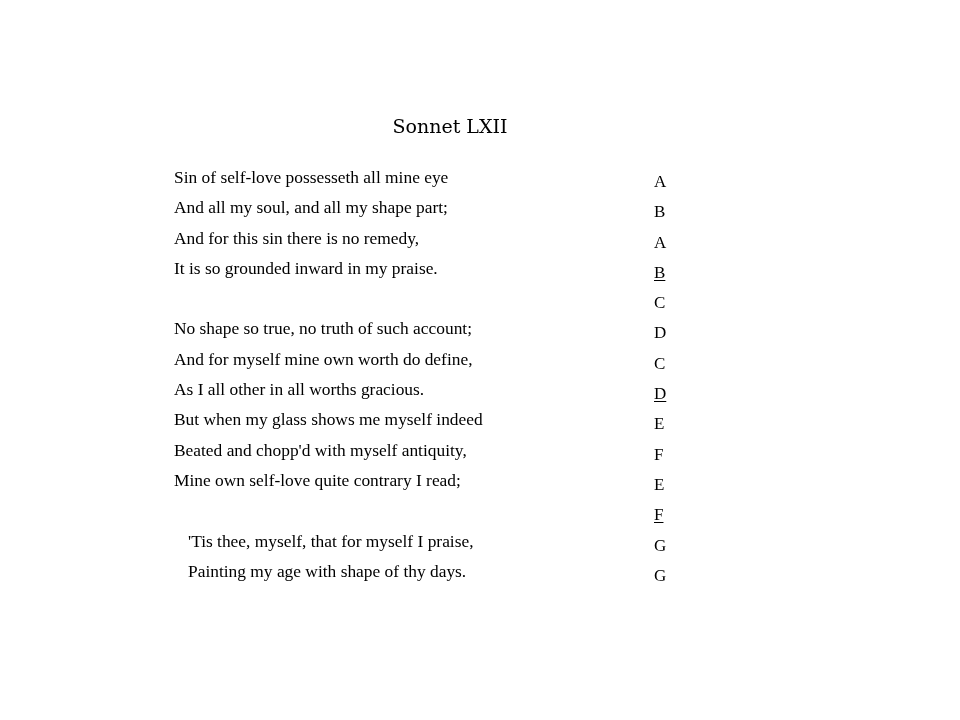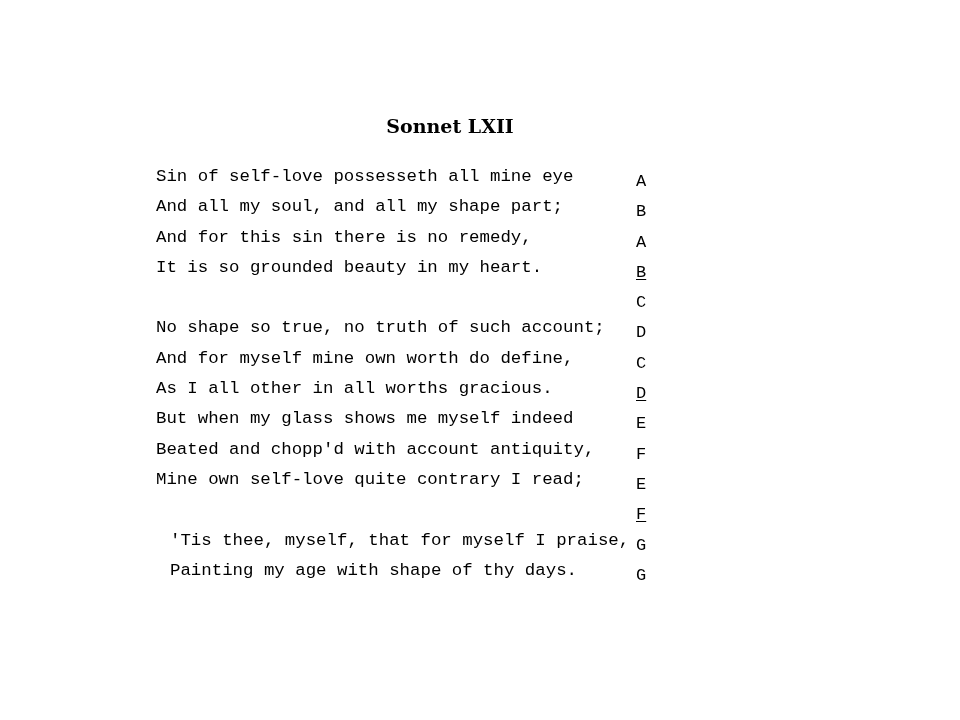--- a/index.html
+++ b/index.html
@@ -14,37 +14,37 @@
       overflow: hidden;
       color: #000000;
     }
     .title {
       position: absolute;
       left: 0;
       width: 900px;
       top: 113px;
       text-align: center;
       font-family: "DejaVu Serif", "Liberation Serif", serif;
-      font-weight: bold;
+      font-weight: normal;
       font-size: 19px;
       line-height: 26px;
       padding-left: 0px;
       box-sizing: border-box;
     }
     .title span {
       display: inline-block;
       position: relative;
       left: 0px;
     }
     .poem {
       position: absolute;
-      left: 156px;
+      left: 174px;
       top: 164px;
       width: 520px;
-      font-family: Liberation Mono, monospace;
+      font-family: Liberation Serif, serif;
       font-size: 17.4px;
     }
     .row {
       position: relative;
       height: 30.3px;
       line-height: 26px;
     }
     .line-text {
       position: absolute;
       left: 0;
@@ -81,21 +81,21 @@
   </div>
   <div class="row">
     <span class="line-text">And all my soul, and all my shape part;</span>
     <span class="rhyme">B</span>
   </div>
   <div class="row">
     <span class="line-text">And for this sin there is no remedy,</span>
     <span class="rhyme">A</span>
   </div>
   <div class="row">
-    <span class="line-text">It is so grounded beauty in my heart.</span>
+    <span class="line-text">It is so grounded inward in my praise.</span>
     <span class="rhyme underline">B</span>
   </div>
   <div class="row">
     <span class="rhyme">C</span>
   </div>
   <div class="row">
     <span class="line-text">No shape so true, no truth of such account;</span>
     <span class="rhyme">D</span>
   </div>
   <div class="row">
@@ -104,21 +104,21 @@
   </div>
   <div class="row">
     <span class="line-text">As I all other in all worths gracious.</span>
     <span class="rhyme underline">D</span>
   </div>
   <div class="row">
     <span class="line-text">But when my glass shows me myself indeed</span>
     <span class="rhyme">E</span>
   </div>
   <div class="row">
-    <span class="line-text">Beated and chopp'd with account antiquity,</span>
+    <span class="line-text">Beated and chopp'd with myself antiquity,</span>
     <span class="rhyme">F</span>
   </div>
   <div class="row">
     <span class="line-text">Mine own self-love quite contrary I read;</span>
     <span class="rhyme">E</span>
   </div>
   <div class="row">
     <span class="rhyme underline">F</span>
   </div>
   <div class="row">

